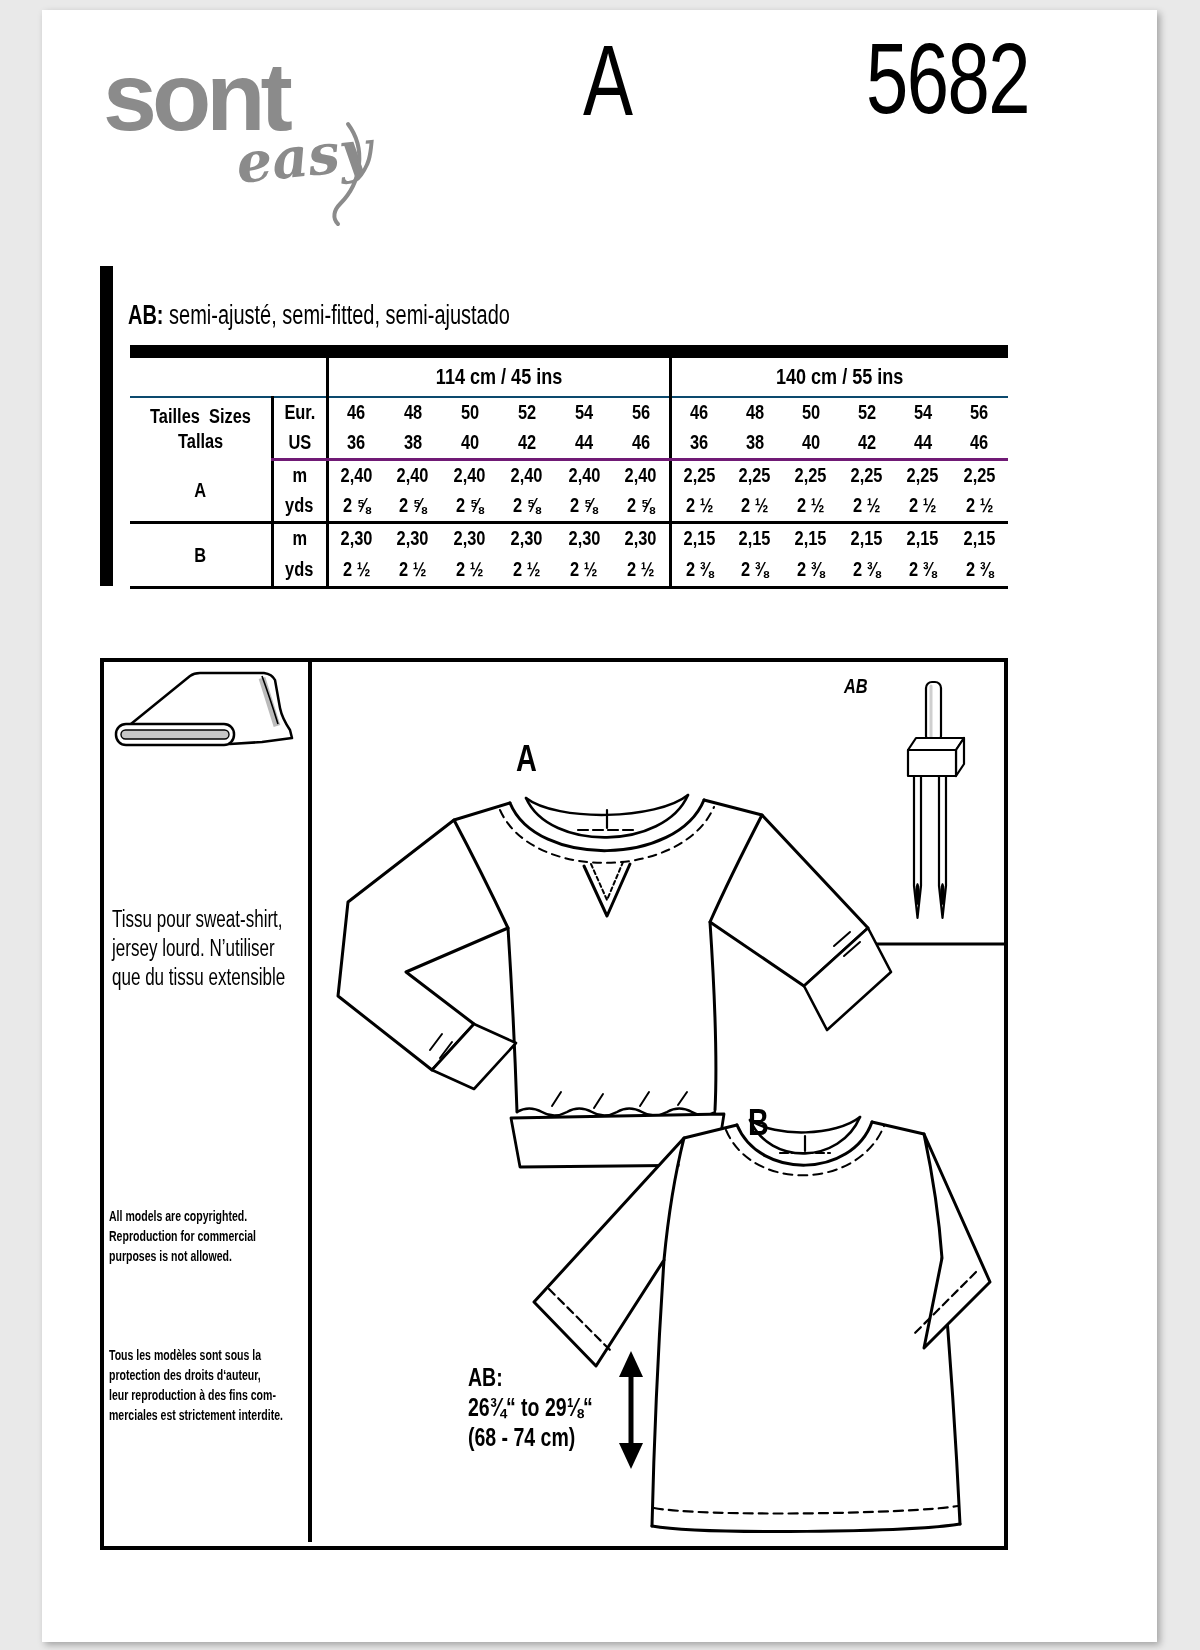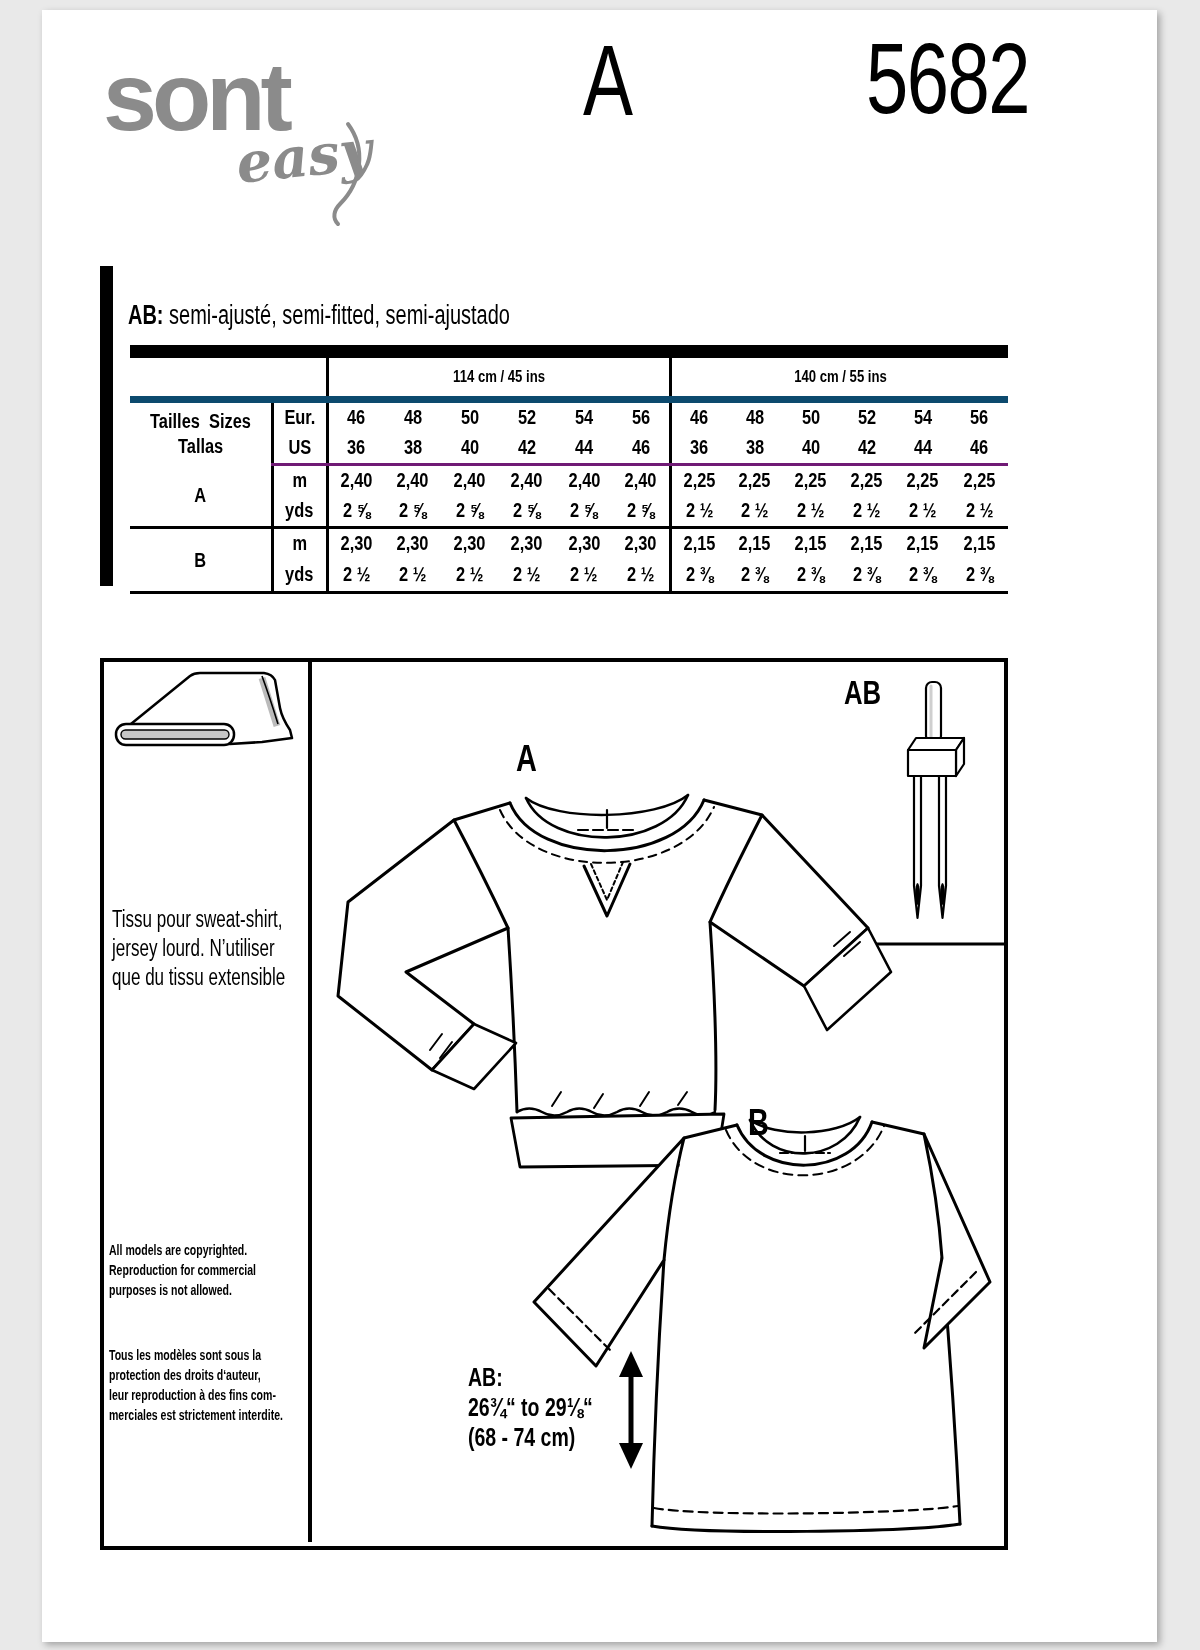--- a/index.html
+++ b/index.html
@@ -21,39 +21,39 @@
   .pattern-no{font-size:100px;line-height:1;transform:scaleX(0.76);transform-origin:0 0;display:inline-block;letter-spacing:-2px;}
   
   .title-bar{background:#000;}
   .title-main{font-size:33px;font-weight:bold;line-height:1.1;}
   .title-sub{font-size:27px;line-height:1.1;}
   
   table.sizes{border-collapse:collapse;table-layout:fixed;width:878px;font-weight:bold;}
   table.sizes td{padding:0;text-align:center;vertical-align:middle;font-size:20px;overflow:visible;}
   table.sizes .cxc{display:inline-block;transform:scaleX(0.82);transform-origin:50% 50%;white-space:pre;}
   tr.bar td{height:13px;background:#000;}
-  tr.hrow td{height:38px;font-size:16px;border-bottom:7px solid #0c4a6e;}
+  tr.hrow td{height:38px;font-size:22px;border-bottom:2px solid #0c4a6e;}
   td.grp{border-left:3px solid #000;}
   td.lblcell{text-align:left;padding-left:7px;font-size:21px;line-height:1.25;}
   td.unit{text-align:right;padding-right:5px;border-left:3px solid #000;border-right:3px solid #000;font-size:21px;}
   td.g2s{border-left:3px solid #000;}
   tr.r-eur td{height:29px;}
   tr.r-us td{height:31px;border-bottom:3px solid #701a75;}
   tr.r-am td{height:29px;}
   tr.r-ayds td{height:31px;border-bottom:3px solid #000;}
   tr.r-bm td{height:29px;}
   tr.r-byds td{height:33px;border-bottom:3px solid #000;}
   td.bb{border-bottom:3px solid #000;}
   
   #lower-frame{border:4px solid #000;background:#fff;}
   #lower-divider{background:#000;}
   .fab-text{font-size:23px;line-height:29px;}
   .copy-text{font-size:15.5px;line-height:20px;font-weight:bold;}
   .garment-label{font-size:37px;font-weight:bold;}
-  .needle-label{font-size:33px;font-weight:bold;}
+  .needle-label{font-size:21px;font-weight:bold;font-style:italic;}
   .meas-text{font-size:25px;font-weight:bold;line-height:30px;}
   svg{display:block;}
 </style>
 </head>
 <body>
 
 <div id="canvas">
   <div class="abs" id="sheet"></div>
 
   <div class="abs" style="left:103px;top:48px;">
@@ -212,21 +212,21 @@
     <path d="M14,60 L78,8 Q82,5 88,5 L152,5 Q160,6 163,12 L168,40 Q170,50 178,62 L180,70 L150,74 L118,76 Z" fill="#fff" stroke="#000" stroke-width="2.5" stroke-linejoin="round"></path>
     <path d="M150,10 L165,58" stroke="#bbb" stroke-width="7"></path>
     <path d="M150,8 Q158,30 166,56" fill="none" stroke="#000" stroke-width="1.6"></path>
     <rect x="4" y="56" width="118" height="21" rx="10" fill="#fff" stroke="#000" stroke-width="2.5"></rect>
     <rect x="9" y="62" width="108" height="9" rx="4.5" fill="#c6c6c6" stroke="#000" stroke-width="1.4"></rect>
   </svg>
 
   <div class="abs fab-text" style="left:112px;top:905px;">
     <span class="cx"><span>Tissu pour sweat-shirt,</span><br><span>jersey lourd. N’utiliser</span><br><span>que du tissu extensible</span></span>
   </div>
-  <div class="abs copy-text" style="left:109px;top:1240px;">
+  <div class="abs copy-text" style="left:109px;top:1206px;">
     <span class="cx68"><span>All models are copyrighted.</span><br><span>Reproduction for commercial</span><br><span>purposes is not allowed.</span></span>
   </div>
   <div class="abs copy-text" style="left:109px;top:1345px;">
     <span class="cx68"><span>Tous les modèles sont sous la</span><br><span>protection des droits d‘auteur,</span><br><span>leur reproduction à des fins com-</span><br><span>merciales est strictement interdite.</span></span>
   </div>
 
   <svg class="abs" style="left:312px;top:660px;" width="694" height="882" viewBox="0 0 694 882">
     <g stroke="#000" fill="none" stroke-width="3" stroke-linejoin="round" stroke-linecap="round">
 
       <line x1="550" y1="284" x2="694" y2="284"></line>

